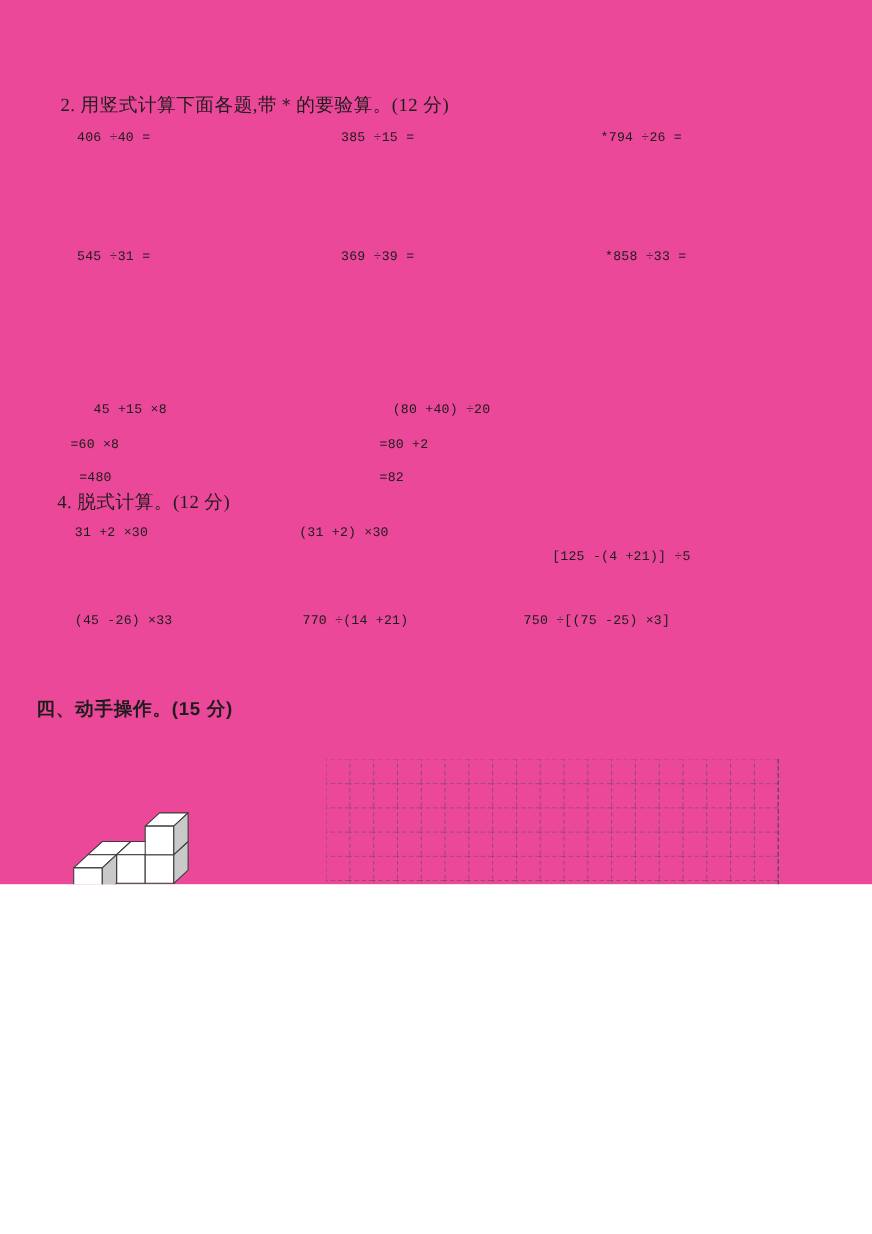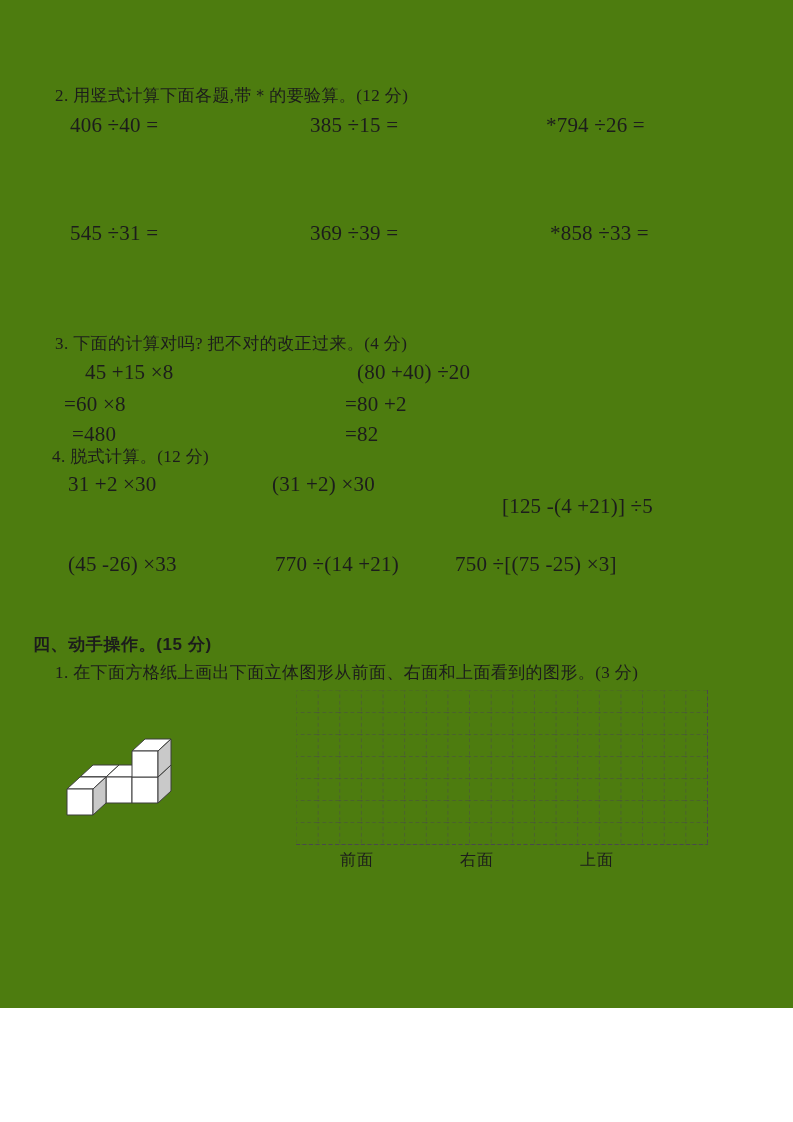--- a/index.html
+++ b/index.html
@@ -3,36 +3,37 @@
 <meta charset="utf-8">
 <style>
   html, body {
     margin: 0;
     padding: 0;
     background: #ffffff;
   }
   .page {
     position: relative;
     width: 793px;
-    height: 1008px;
-    background: #4d7c0f;
+    height: 804px;
+    background: #ec4899;
     font-family: "Liberation Serif", "DejaVu Serif", serif;
     color: #1c1c1c;
     overflow: hidden;
   }
   .t {
     position: absolute;
     font-size: 17px;
     line-height: 20px;
     letter-spacing: 0.4px;
     white-space: nowrap;
   }
   .expr {
-    font-size: 21px;
+    font-size: 12px;
     letter-spacing: 0.2px;
+    font-family: Liberation Mono, monospace;
   }
   .sec-header {
     font-family: "Liberation Sans", "DejaVu Sans", sans-serif;
     font-weight: 700;
     font-size: 17px;
     letter-spacing: 0.6px;
     text-align: right;
   }
   .grid-label {
     font-size: 16px;
@@ -46,38 +47,36 @@
 <div class="page">
 
   <div class="t" style="left:55px; top:86px">2. 用竖式计算下面各题,带＊的要验算。(12 分)</div>
   <div class="t expr" style="left:70px;  top:115px">406 ÷40 =</div>
   <div class="t expr" style="left:310px; top:115px">385 ÷15 =</div>
   <div class="t expr" style="left:546px; top:115px">*794 ÷26 =</div>
   <div class="t expr" style="left:70px;  top:223px">545 ÷31 =</div>
   <div class="t expr" style="left:310px; top:223px">369 ÷39 =</div>
   <div class="t expr" style="left:550px; top:223px">*858 ÷33 =</div>
 
-  <div class="t" style="left:55px; top:334px">3. 下面的计算对吗? 把不对的改正过来。(4 分)</div>
   <div class="t expr" style="left:85px;  top:362px">45 +15 ×8</div>
   <div class="t expr" style="left:64px;  top:394px">=60 ×8</div>
   <div class="t expr" style="left:72px;  top:424px">=480</div>
   <div class="t expr" style="left:357px; top:362px">(80 +40) ÷20</div>
   <div class="t expr" style="left:345px; top:394px">=80 +2</div>
   <div class="t expr" style="left:345px; top:424px">=82</div>
 
   <div class="t" style="left:52px; top:447px">4. 脱式计算。(12 分)</div>
   <div class="t expr" style="left:68px;  top:474px">31 +2 ×30</div>
   <div class="t expr" style="left:272px; top:474px">(31 +2) ×30</div>
   <div class="t expr" style="left:502px; top:496px">[125 -(4 +21)] ÷5</div>
   <div class="t expr" style="left:68px;  top:554px">(45 -26) ×33</div>
   <div class="t expr" style="left:275px; top:554px">770 ÷(14 +21)</div>
-  <div class="t expr" style="left:455px; top:554px">750 ÷[(75 -25) ×3]</div>
+  <div class="t expr" style="left:476px; top:554px">750 ÷[(75 -25) ×3]</div>
 
   <div class="t sec-header" style="left:33px; top:635px">四、动手操作。(15 分)</div>
-  <div class="t" style="left:55px; top:663px">1. 在下面方格纸上画出下面立体图形从前面、右面和上面看到的图形。(3 分)</div>
 
   <svg style="left:66px; top:731px" width="112" height="92" viewBox="0 0 112 92">
     <g stroke="#3d3d3d" stroke-width="1" stroke-linejoin="round">
 
       <polygon points="14,46 27,34 53,34 40,46" fill="#ffffff"></polygon>
       <rect x="14" y="46" width="26" height="26" fill="#ffffff"></rect>
 
       <polygon points="40,46 53,34 79,34 66,46" fill="#ffffff"></polygon>
       <rect x="40" y="46" width="26" height="26" fill="#ffffff"></rect>
 

